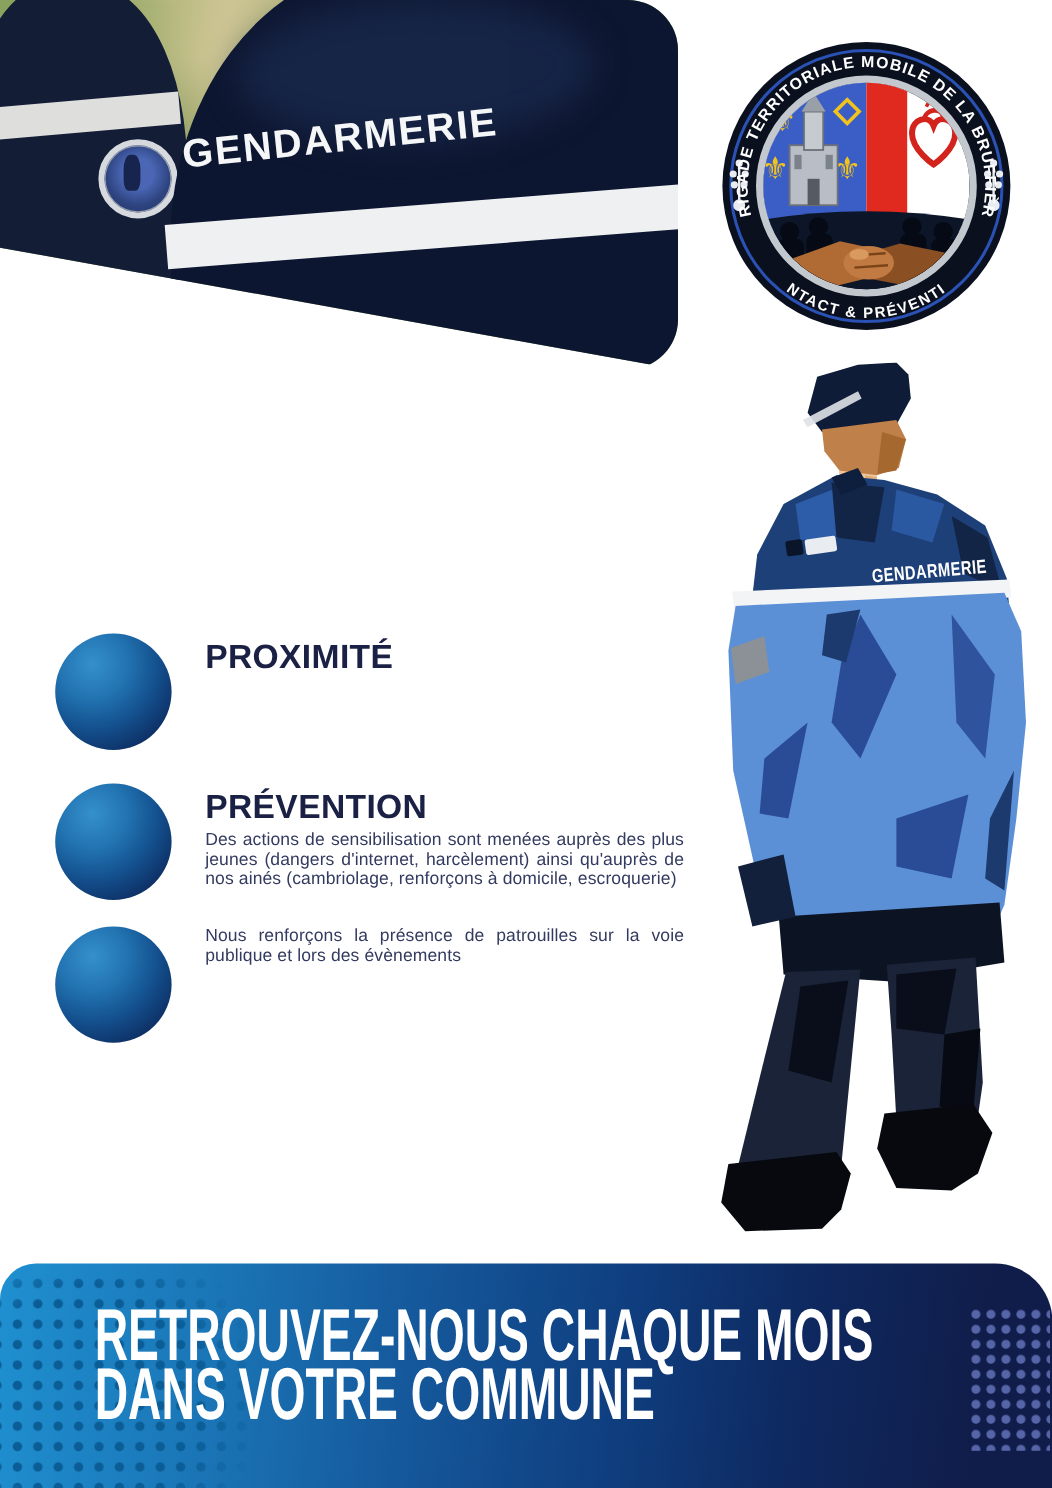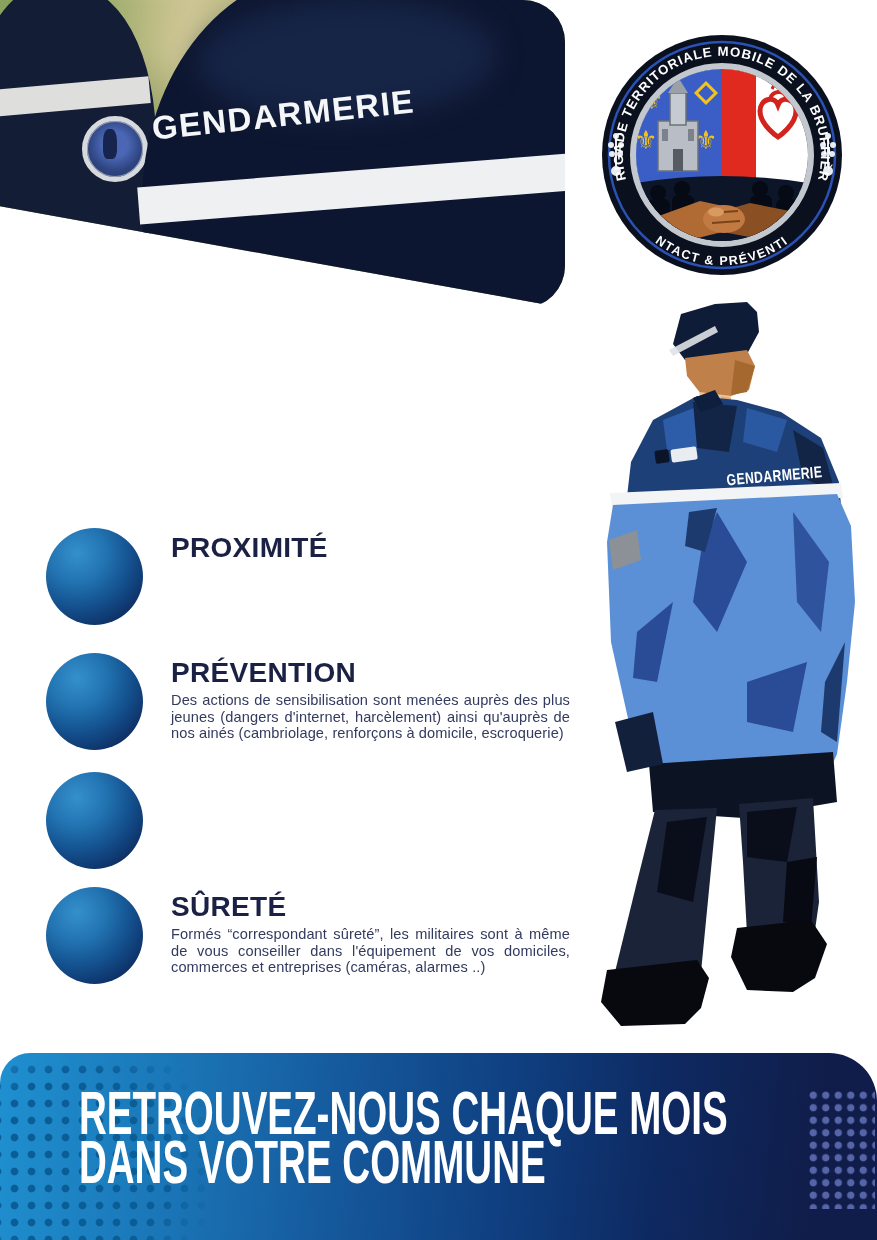--- a/index.html
+++ b/index.html
@@ -220,27 +220,21 @@
     <div class="section s2">
       <div class="sphere"></div>
       <div class="sec-text">
         <div class="sec-title">PRÉVENTION</div>
         <div class="sec-body">Des actions de sensibilisation sont menées auprès des plus jeunes (dangers d'internet, harcèlement) ainsi qu'auprès de nos ainés (cambriolage, renforçons à domicile, escroquerie)</div>
       </div>
     </div>
     <div class="section s3">
       <div class="sphere"></div>
       <div class="sec-text">
-      </div>
-    </div>
-    <div class="section s4">
-      <div class="sphere"></div>
-      <div class="sec-text">
-        <div class="sec-title">SÛRETÉ</div>
-        <div class="sec-body">Formés “correspondant sûreté”, les militaires sont à même de vous conseiller dans l'équipement de vos domiciles, commerces et entreprises (caméras, alarmes ..)</div>
+        <div class="sec-body">Nous renforçons la présence de patrouilles sur la voie publique et lors des évènements</div>
       </div>
     </div>
   </div>
 
   <svg class="illu" width="280" height="736" viewBox="0 0 280 736">
     <g>
       <path d="M76,42 L84,12 L118,2 L150,0 L160,10 L162,30 L150,52 L116,60 L88,58 Z" fill="#0f1c38"></path>
       <path d="M72,48 L118,24 L121,30 L76,54 Z" fill="#dfe3e8" opacity=".9"></path>
     </g>
     <path d="M88,56 L150,48 L158,64 L152,88 L128,96 L104,92 L90,74 Z" fill="#bf8049"></path>

